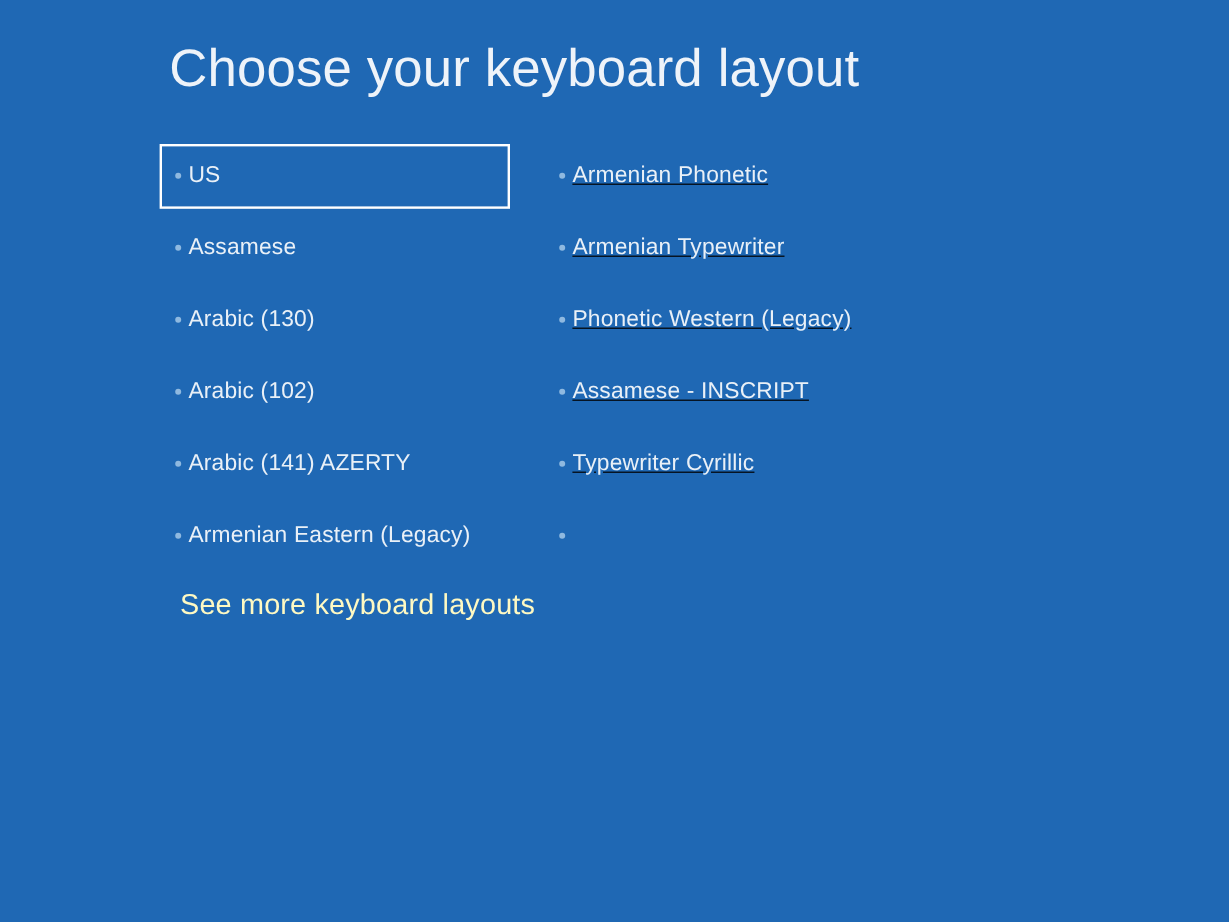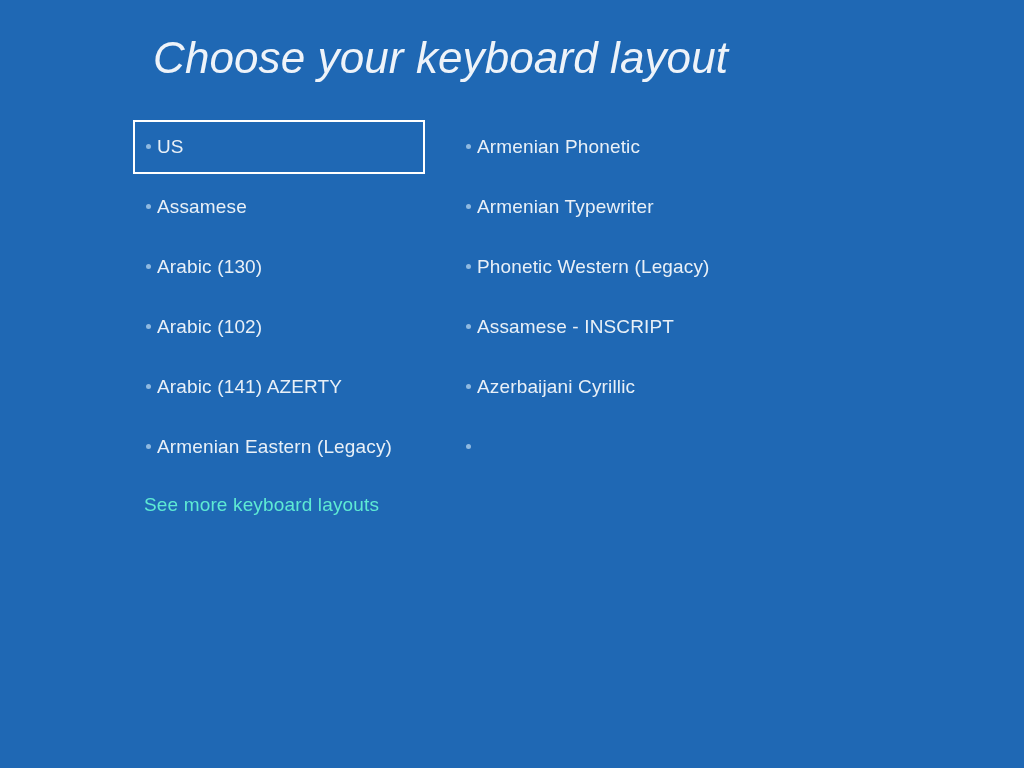--- a/index.html
+++ b/index.html
@@ -19,47 +19,46 @@
   #screen {
     position: relative;
     width: 1024px;
     height: 768px;
     background: #1f68b4;
   }
 
   
   #page-title {
     position: absolute;
-    left: 153px;
+    left: 141px;
     top: 36px;
     font-size: 44px;
     font-weight: 300;
     letter-spacing: 0.1px;
     color: #eef3f9;
     white-space: nowrap;
     line-height: 1.0;
-    font-style: italic;
   }
 
   
   #layout-columns {
     position: absolute;
     left: 0;
     top: 0;
     width: 1008px;
     height: 768px;
     border-radius: 13px;
   }
 
   .column {
     position: absolute;
     top: 120px;
   }
   #column-left  { left: 133px; width: 292px; }
-  #column-right { left: 453px; width: 330px; }
+  #column-right { left: 453px; width: 330px; text-decoration: underline; }
 
   
   .layout-item {
     position: relative;
     height: 54px;
     margin-bottom: 6px;
     display: flex;
     align-items: center;
     box-sizing: border-box;
     border: 2px solid transparent;
@@ -84,25 +83,25 @@
     font-size: 19px;
     font-weight: 300;
     color: #e9f0f7;
     letter-spacing: 0.15px;
     white-space: nowrap;
   }
 
   
   #see-more-link {
     position: absolute;
-    left: 144px;
+    left: 150px;
     top: 492px;
-    font-size: 19px;
+    font-size: 24px;
     font-weight: 300;
-    color: #5eead4;
+    color: #fef9c3;
     letter-spacing: 0.15px;
     white-space: nowrap;
     cursor: default;
     line-height: 26px;
   }
 </style>
 </head>
 <body>
 
 <div id="screen">
@@ -148,21 +147,21 @@
         <div class="layout-item">
           <span class="bullet"></span>
           <span class="layout-label">Phonetic Western (Legacy)</span>
         </div>
         <div class="layout-item">
           <span class="bullet"></span>
           <span class="layout-label">Assamese - INSCRIPT</span>
         </div>
         <div class="layout-item">
           <span class="bullet"></span>
-          <span class="layout-label">Azerbaijani Cyrillic</span>
+          <span class="layout-label">Typewriter Cyrillic</span>
         </div>
         <div class="layout-item">
           <span class="bullet"></span>
         </div>
       </div>
   </div>
 
   <div id="see-more-link">See more keyboard layouts</div>
 
 </div>

